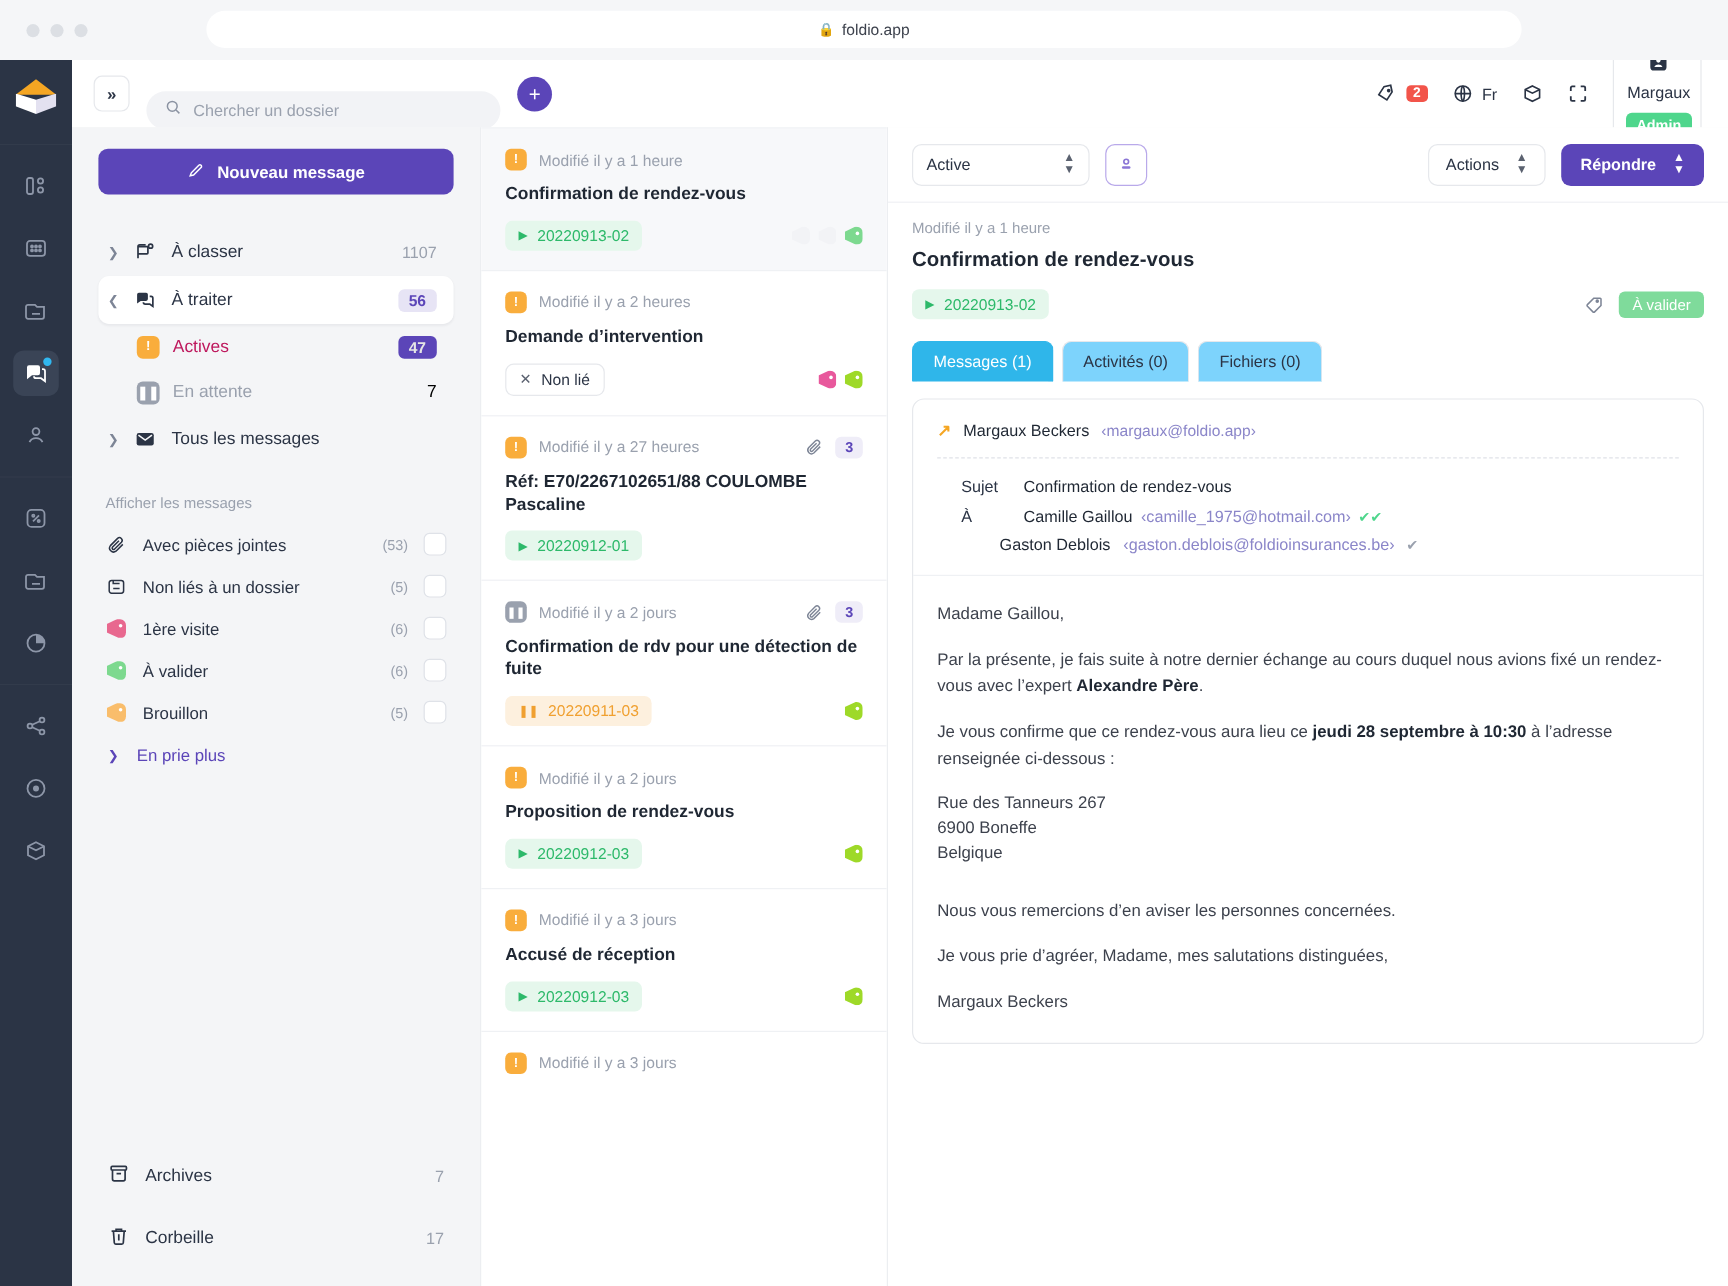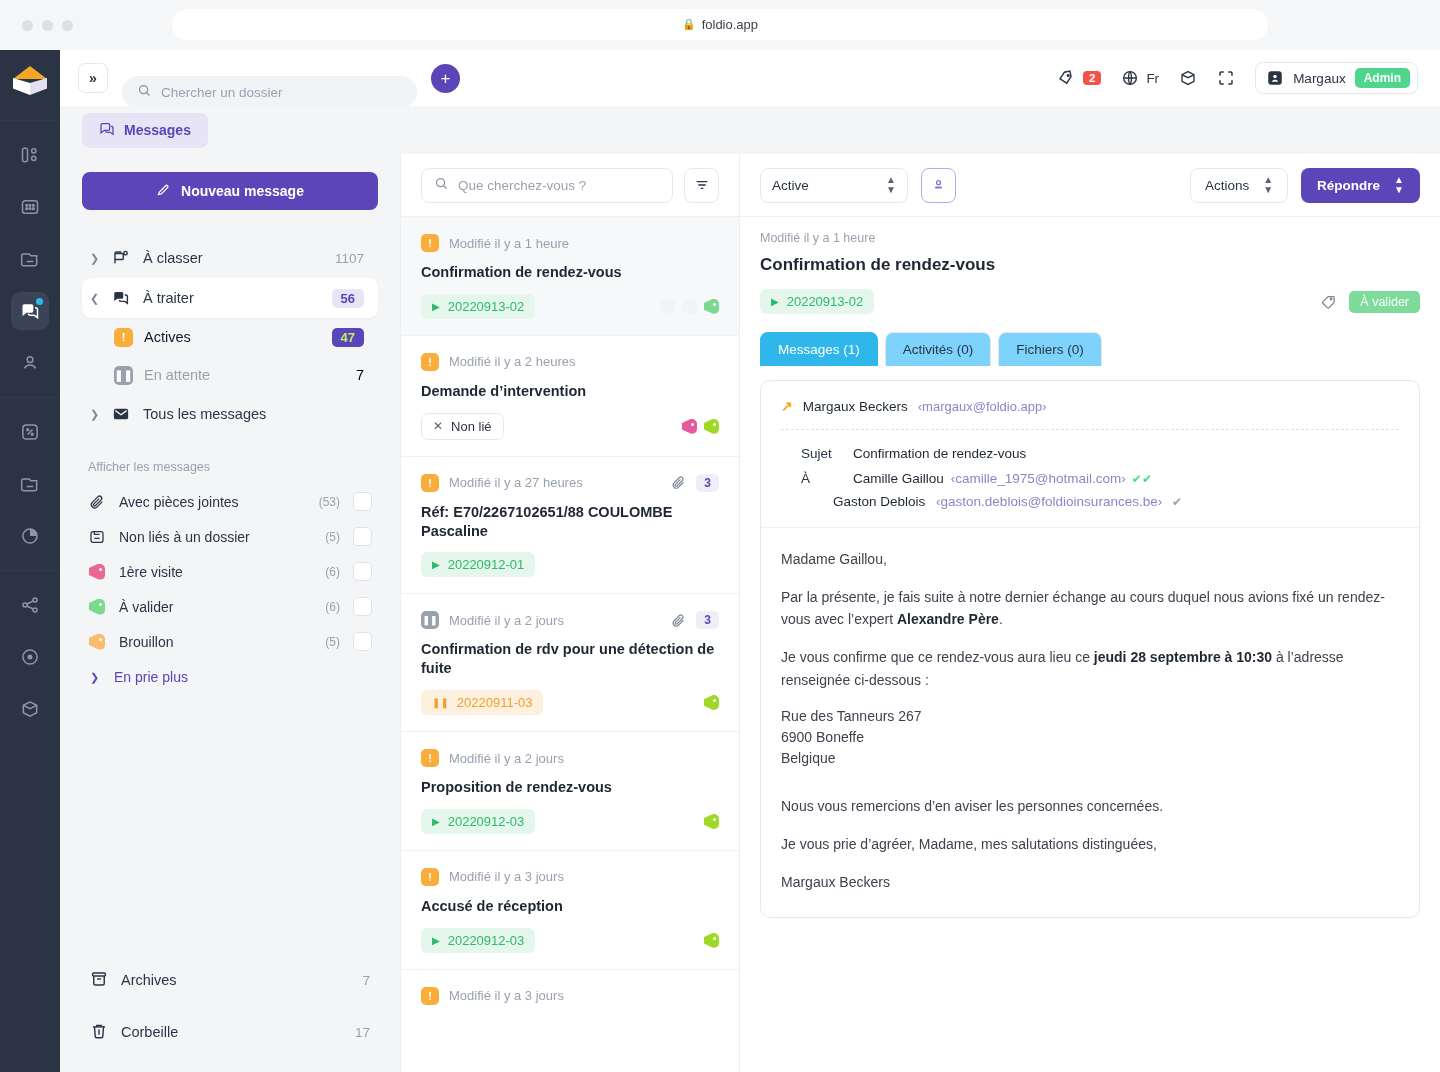--- a/index.html
+++ b/index.html
@@ -96,20 +96,21 @@
   .notif { display: flex; align-items: center; gap: 8px; }
   .notif-badge {
     background: #f2544a; color: #fff; border-radius: 4px;
     font-size: 11.5px; padding: 1px 6px; font-weight: 600;
   }
   .lang { display: flex; align-items: center; gap: 7px; font-size: 13.5px; color: #2b3445; cursor: pointer; }
   .user-chip {
     display: flex; align-items: center; gap: 9px;
     border: 1px solid #e6e8ec; border-radius: 8px; padding: 5px 7px 5px 10px;
     cursor: pointer;
+    flex-direction: column;
   }
   .user-chip .uname { font-size: 13.5px; color: #2b3445; }
   .role-badge {
     background: #4ed68c; color: #fff; font-size: 12px; font-weight: 600;
     border-radius: 5px; padding: 3px 9px;
   }
 
   .tabstrip {
     height: 48px; background: #f4f5f7; display: flex; align-items: center;
     padding-left: 22px;
@@ -142,28 +143,28 @@
     padding: 0 14px 0 6px; border-radius: 9px; cursor: pointer;
     font-size: 14.5px; color: #2b3445;
   }
   .folder-row.selected { background: #ffffff; box-shadow: 0 1px 2px rgba(20,25,40,.05); }
   .caret { width: 13px; color: #7d8596; font-size: 11px; display: flex; align-items: center; justify-content: center; }
   .folder-row .ic { width: 20px; display: flex; align-items: center; color: #2b3445; }
   .folder-row .ic svg { width: 18px; height: 18px; }
   .folder-row .lbl { flex: 1; }
   .folder-row .cnt { font-size: 13.5px; color: #9aa1ae; }
   .cnt-pill-light { background: #e7e4f5; color: #5b45b8; font-size: 13px; font-weight: 600; border-radius: 5px; padding: 2px 9px; }
-  .cnt-pill-solid { background: #5b45b8; color: #bef264; font-size: 13px; font-weight: 600; border-radius: 5px; padding: 2px 9px; }
+  .cnt-pill-solid { background: #5b45b8; color: #e5e5e5; font-size: 13px; font-weight: 600; border-radius: 5px; padding: 2px 9px; }
 
   .sub-row { display: flex; align-items: center; height: 38px; gap: 11px; padding-left: 32px; padding-right: 14px; cursor: pointer; font-size: 14.5px; }
   .sub-row .sq { width: 19px; height: 19px; border-radius: 5px; display: flex; align-items: center; justify-content: center; color: #fff; font-size: 11px; font-weight: bold; }
   .sq.warn { background: #f9ad3c; }
   .sq.pause { background: #9aa1ae; }
   .sub-row .lbl { flex: 1; }
-  .sub-row.active .lbl { color: #0f172a; font-weight: 500; }
+  .sub-row.active .lbl { color: #be185d; font-weight: 500; }
   .sub-row .lbl-muted { color: #9aa1ae; }
 
   .filters { margin-top: 26px; }
   .filters-title { font-size: 12.5px; color: #9aa1ae; padding-left: 6px; margin-bottom: 10px; }
   .filter-row {
     display: flex; align-items: center; height: 35px; gap: 13px; padding: 0 6px; cursor: pointer;
     font-size: 14px; color: #2b3445;
   }
   .filter-row .fic { width: 18px; display: flex; align-items: center; justify-content: center; }
   .filter-row .fcount { color: #9aa1ae; font-size: 12px; margin-left: 4px; }
@@ -457,31 +458,20 @@
                 <circle cx="12" cy="10" r="2.4" fill="#fff"></circle>
                 <path d="M7.5 17c1-2 2.6-2.8 4.5-2.8s3.5.8 4.5 2.8z" fill="#fff"></path>
               </svg>
           </span>
           <span class="uname">Margaux</span>
           <span class="role-badge">Admin</span>
         </div>
       </div>
     </div>
 
-    <div class="tabstrip">
-      <div class="tab-pill">
-        <span>
-          <svg viewBox="0 0 24 24" fill="none" stroke="currentColor" stroke-width="1.9">
-              <path d="M3 6a2 2 0 0 1 2-2h9a2 2 0 0 1 2 2v6a2 2 0 0 1-2 2H8l-5 4z"></path>
-              <path d="M18 8h1a2 2 0 0 1 2 2v10l-4-3h-5a2 2 0 0 1-2-2"></path>
-            </svg>
-        </span>
-        <span>Messages</span>
-      </div>
-    </div>
 
     <div class="panes">
 
       <div class="sidebar">
         <div class="new-msg">
           <span>
             <svg viewBox="0 0 24 24" fill="none" stroke="currentColor" stroke-width="2">
                 <path d="M4 20l4.5-1 10-10a2.1 2.1 0 0 0-3-3l-10 10z"></path>
               </svg>
           </span>
@@ -627,36 +617,20 @@
                   <path d="M12 10v7"></path>
                 </svg>
             </span>
             <span class="lbl">Corbeille</span>
             <span class="cnt">17</span>
           </div>
         </div>
       </div>
 
       <div class="list">
-        <div class="list-search">
-          <div class="ls-input">
-            <span>
-              <svg width="15" height="15" viewBox="0 0 24 24" fill="none" stroke="#8b93a2" stroke-width="2">
-                  <circle cx="10.5" cy="10.5" r="6.5"></circle>
-                  <path d="M15.5 15.5L20 20"></path>
-                </svg>
-            </span>
-            <input placeholder="Que cherchez-vous ?" style="">
-          </div>
-          <div class="filter-btn">
-            <svg width="16" height="16" viewBox="0 0 24 24" fill="none" stroke="currentColor" stroke-width="2">
-                <path d="M4 7h16M6.5 12h11M10 17h4"></path>
-              </svg>
-          </div>
-        </div>
 
         <div class="list-items">
 
           <div class="mi selected">
             <div class="mi-top">
               <span class="mi-sq" style="background:#f9ad3c">!</span>
               <span class="mi-time">Modifié il y a 1 heure</span>
             </div>
             <div class="mi-title">Confirmation de rendez-vous</div>
             <div class="mi-bottom">

